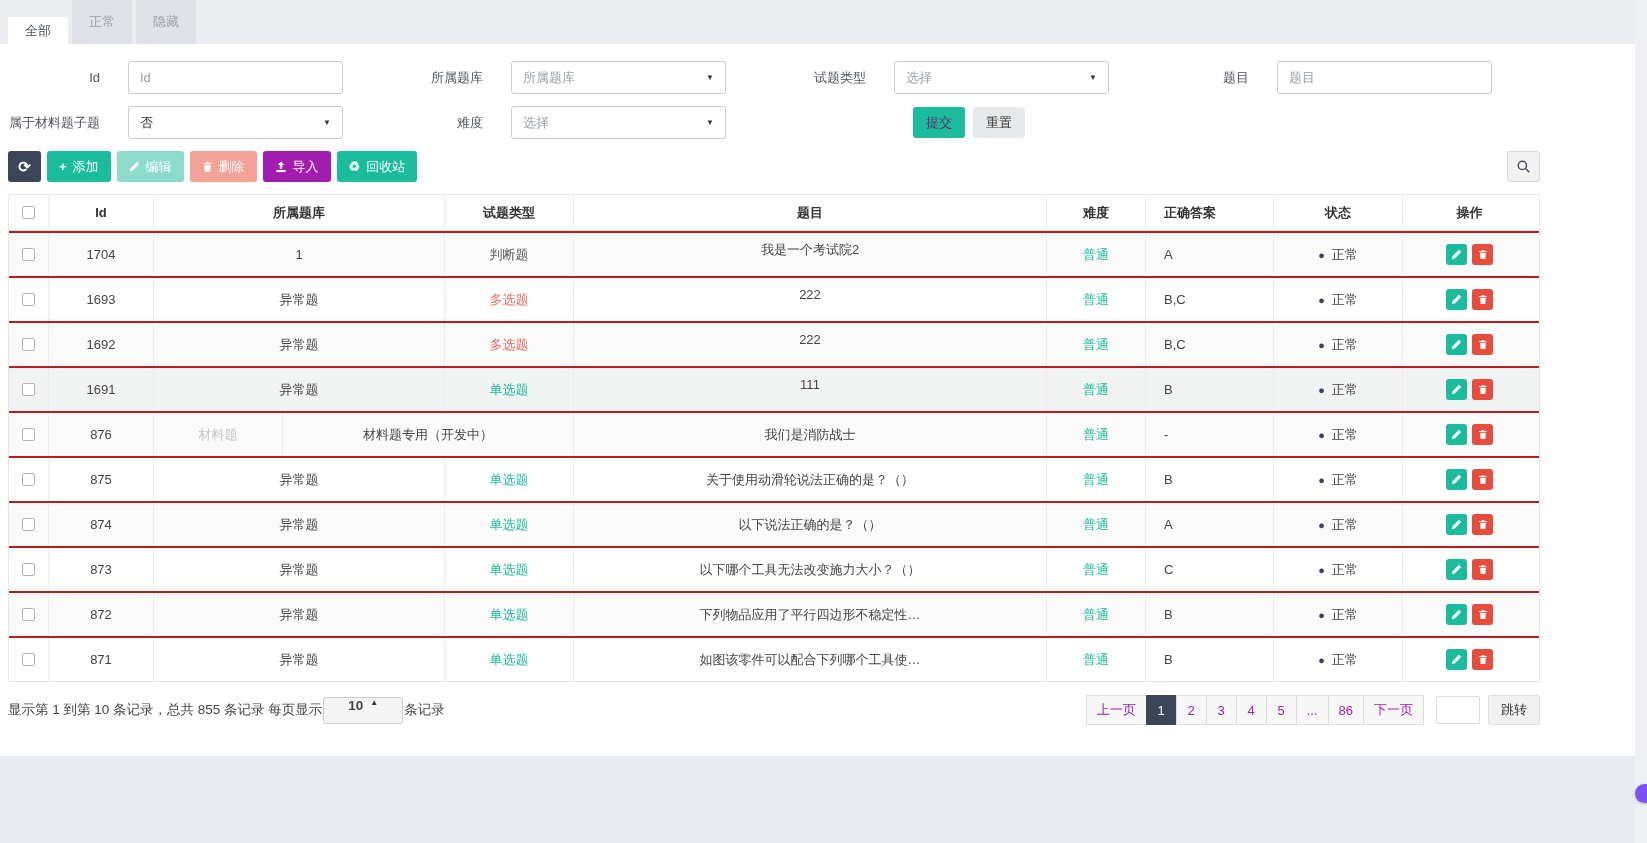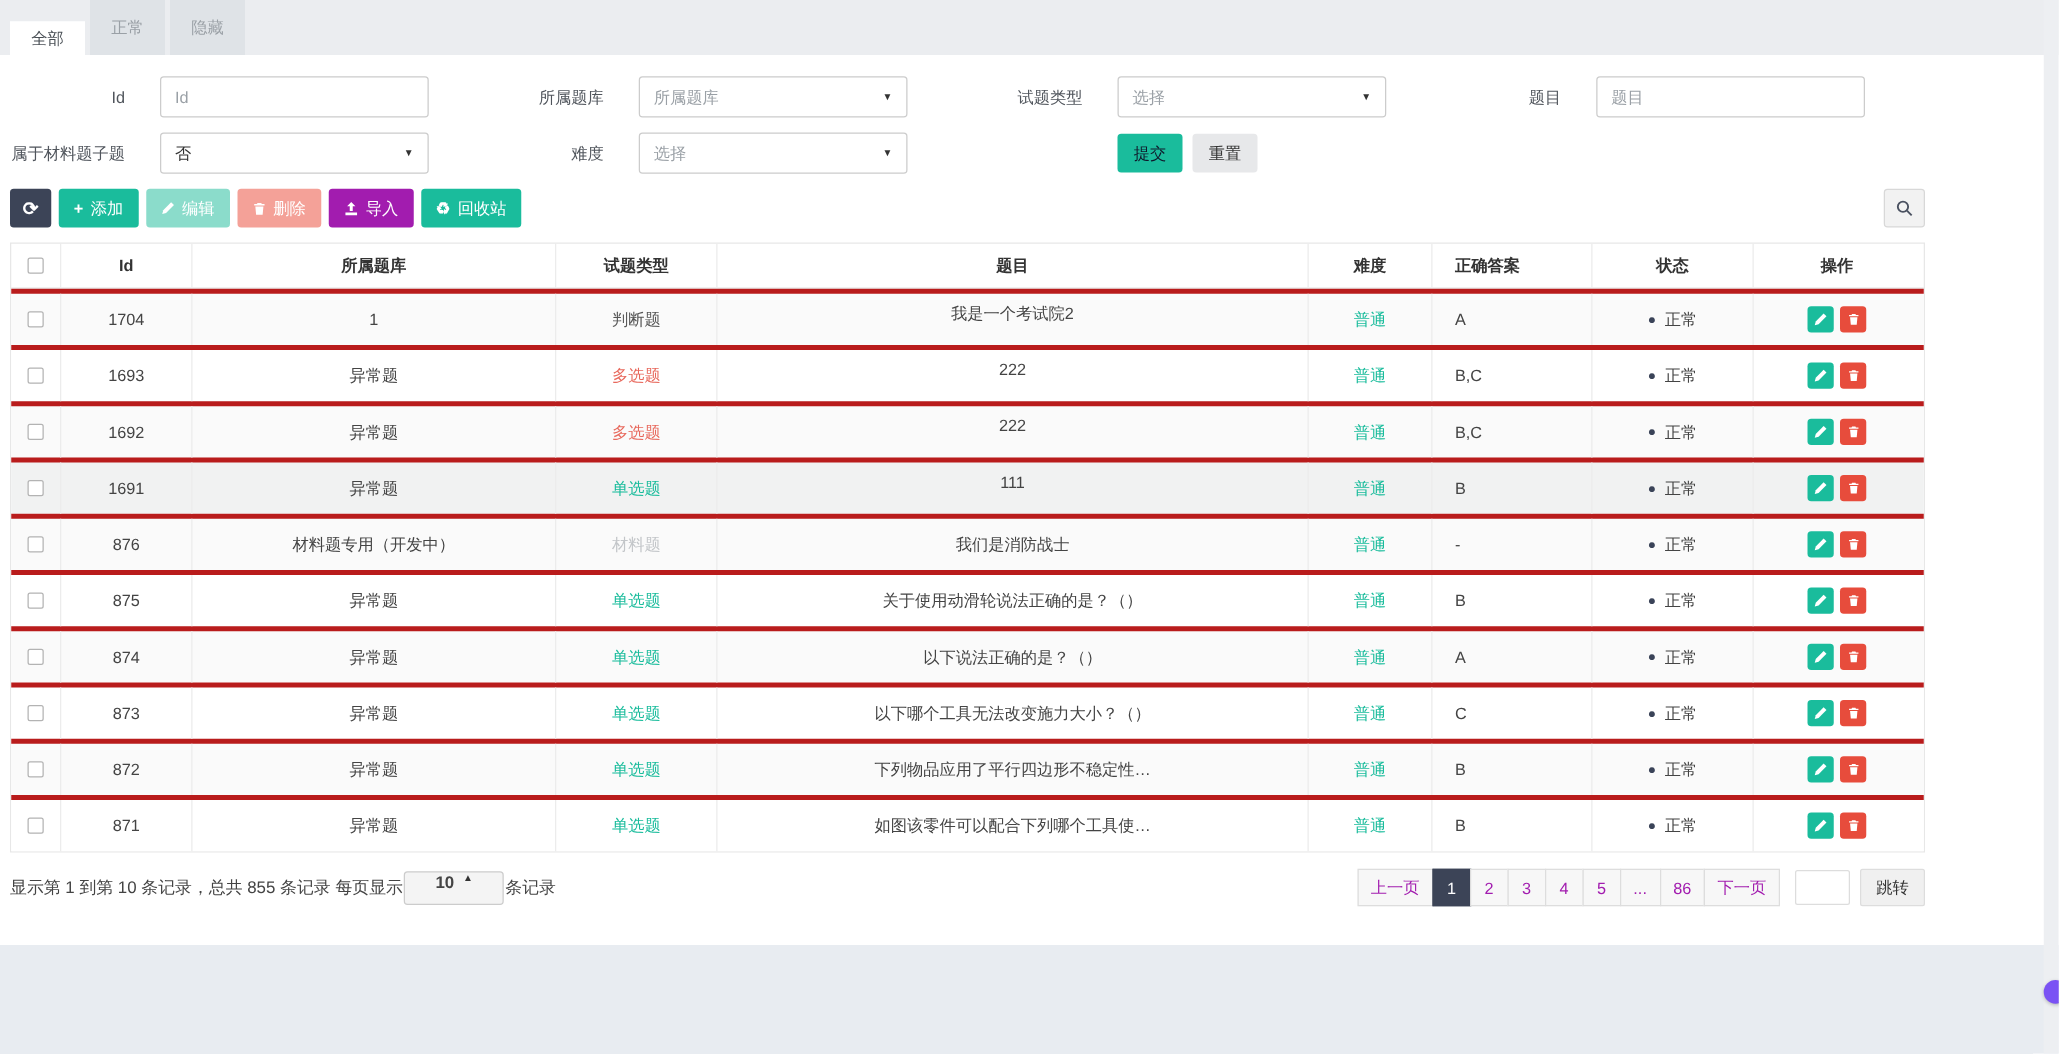--- a/index.html
+++ b/index.html
@@ -21,40 +21,40 @@
   .flabel { width:120px; text-align:right; padding-right:28px; color:#50555c; white-space:nowrap; }
   .fcontrol { width:215px; height:33px; border:1px solid #ccc; border-radius:3px; background:#fff;
               display:flex; align-items:center; padding:0 11px; font-size:13px; color:#333; }
   .fcontrol input { border:none; outline:none; width:100%; font:inherit; color:#333; background:transparent; }
   .fcontrol input::placeholder { color:#9aa0a6; }
   .fselect { justify-content:space-between; cursor:pointer; }
   .fselect .caret { font-size:8px; color:#333; }
   .fselect .ph { color:#9aa0a6; }
   .btn { height:31px; border:none; border-radius:3px; font-size:13px; cursor:pointer;
          display:inline-flex; align-items:center; justify-content:center; padding:0 13px; }
-  .btn-submit { background:#1abc9c; color:#0f172a; margin-right:8px; }
+  .btn-submit { background:#1abc9c; color:#701a75; margin-right:8px;margin-left:19px; }
   .btn-reset  { background:#e7e8ea; color:#333; }
   
   .toolbar { display:flex; align-items:center; margin:9px 107px 12px 8px; }
   .tbtn { height:31px; border:none; border-radius:3px; color:#fff; font-size:13px; cursor:pointer;
           display:inline-flex; align-items:center; gap:6px; padding:0 12px; margin-right:6px; }
   .tbtn .g { font-weight:bold; }
   .tbtn-refresh { background:#3c4457; width:33px; padding:0; justify-content:center; font-size:15px; }
   .tbtn-add { background:#1abc9c; }
   .tbtn-edit { background:#8bdccb; cursor:default;font-family:Liberation Mono, monospace; }
   .tbtn-del  { background:#f4a198; cursor:default; }
   .tbtn-import { background:#a21caf; }
   .tbtn-recycle { background:#1abc9c; }
   .search-btn { margin-left:auto; width:33px; height:31px; background:#f2f2f2; border:1px solid #d8d8d8;
                 border-radius:3px; display:flex; align-items:center; justify-content:center; cursor:pointer; }
   
   .table { margin-left:8px; width:1532px; border:1px solid #e7e7e7; }
   .tr, .thead { display:flex; }
   .thead { height:36px; font-weight:bold; color:#333; border-bottom:1px solid #e2e2e2; }
-  .tr { height:45px; border-top:4px solid #b91c1c; background:#fff; }
+  .tr { height:45px; border-top:2px solid #b91c1c; background:#fff; }
   .tr.stripe { background:#fafafa; }
   .tr.hovered { background:#f1f2f2; }
   .th, .td { display:flex; align-items:center; justify-content:center; border-right:1px solid #ececec; overflow:hidden; }
   .th:last-child, .td:last-child { border-right:none; }
   .c-check{width:40px}.c-id{width:105px}.c-bank{width:291px}.c-type{width:129px}.c-title{width:473px}
   .c-diff{width:99px}.c-ans{width:128px;justify-content:flex-start;padding-left:18px}.c-status{width:129px}.c-ops{width:133px}
   .raised { position:relative; top:-5px; }
   .t-dark{color:#555}.t-red{color:#e8695d}.t-teal{color:#1abc9c}.t-gray{color:#c3c6c9}
   .cb { width:13px; height:13px; border:1px solid #b3b3b3; border-radius:2px; background:#fff; display:inline-block; cursor:pointer; }
   .dot { color:#3a4358; font-size:11px; margin-right:7px; }
@@ -356,24 +356,24 @@
           </span>
         </button>
     </div>
   </div>
 
   <div class="tr stripe">
     <div class="td c-check">
         <span class="cb"></span>
       </div>
     <div class="td c-id">876</div>
+    <div class="td c-type">
+        <span class="t-gray">材料题</span>
+      </div>
     <div class="td c-bank">材料题专用（开发中）</div>
-    <div class="td c-type">
-        <span class="t-gray">材料题</span>
-      </div>
     <div class="td c-title">我们是消防战士</div>
     <div class="td c-diff">
         <span class="t-teal">普通</span>
       </div>
     <div class="td c-ans">-</div>
     <div class="td c-status">
         <span class="dot">●</span>
         <span>正常</span>
       </div>
     <div class="td c-ops">

